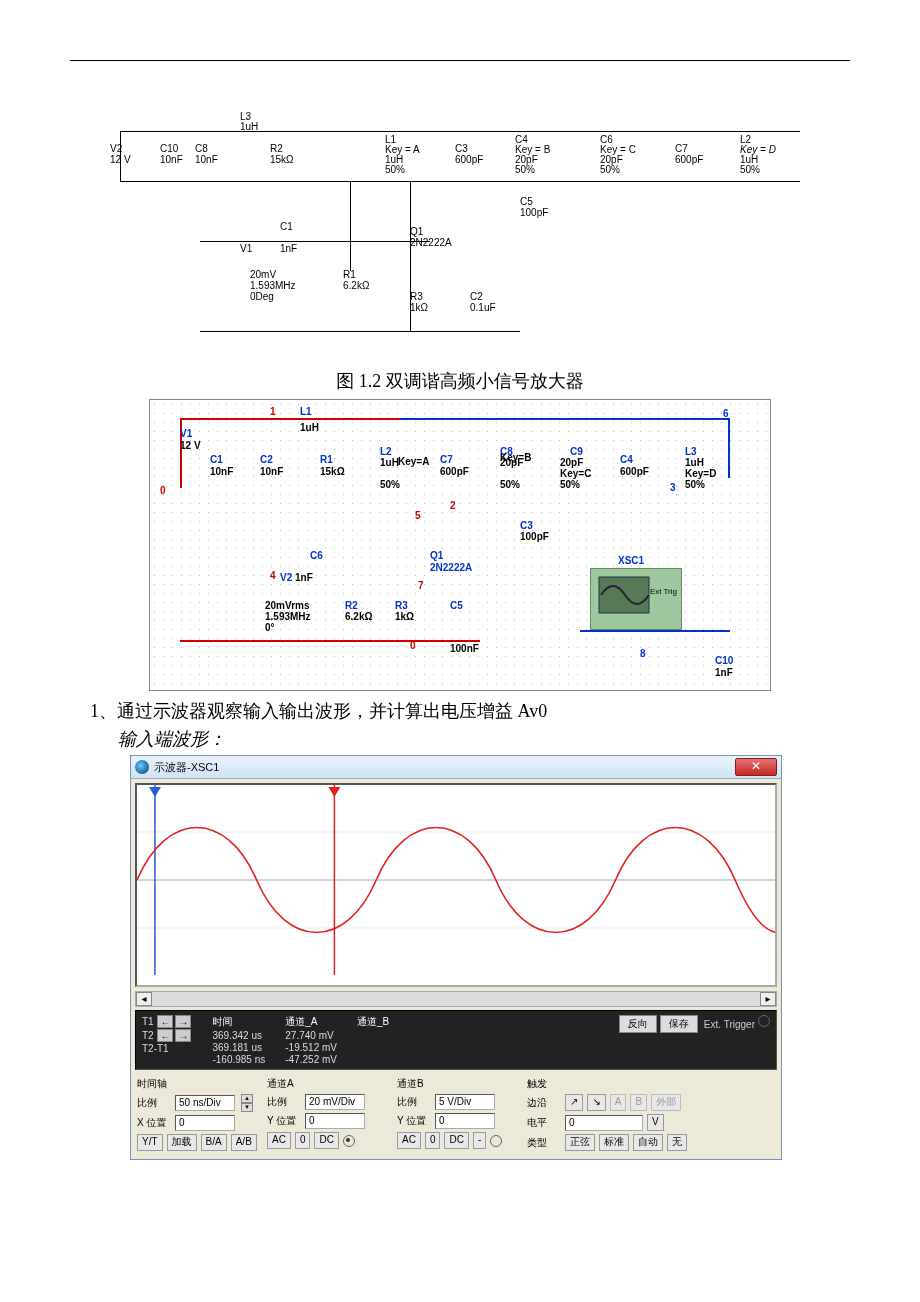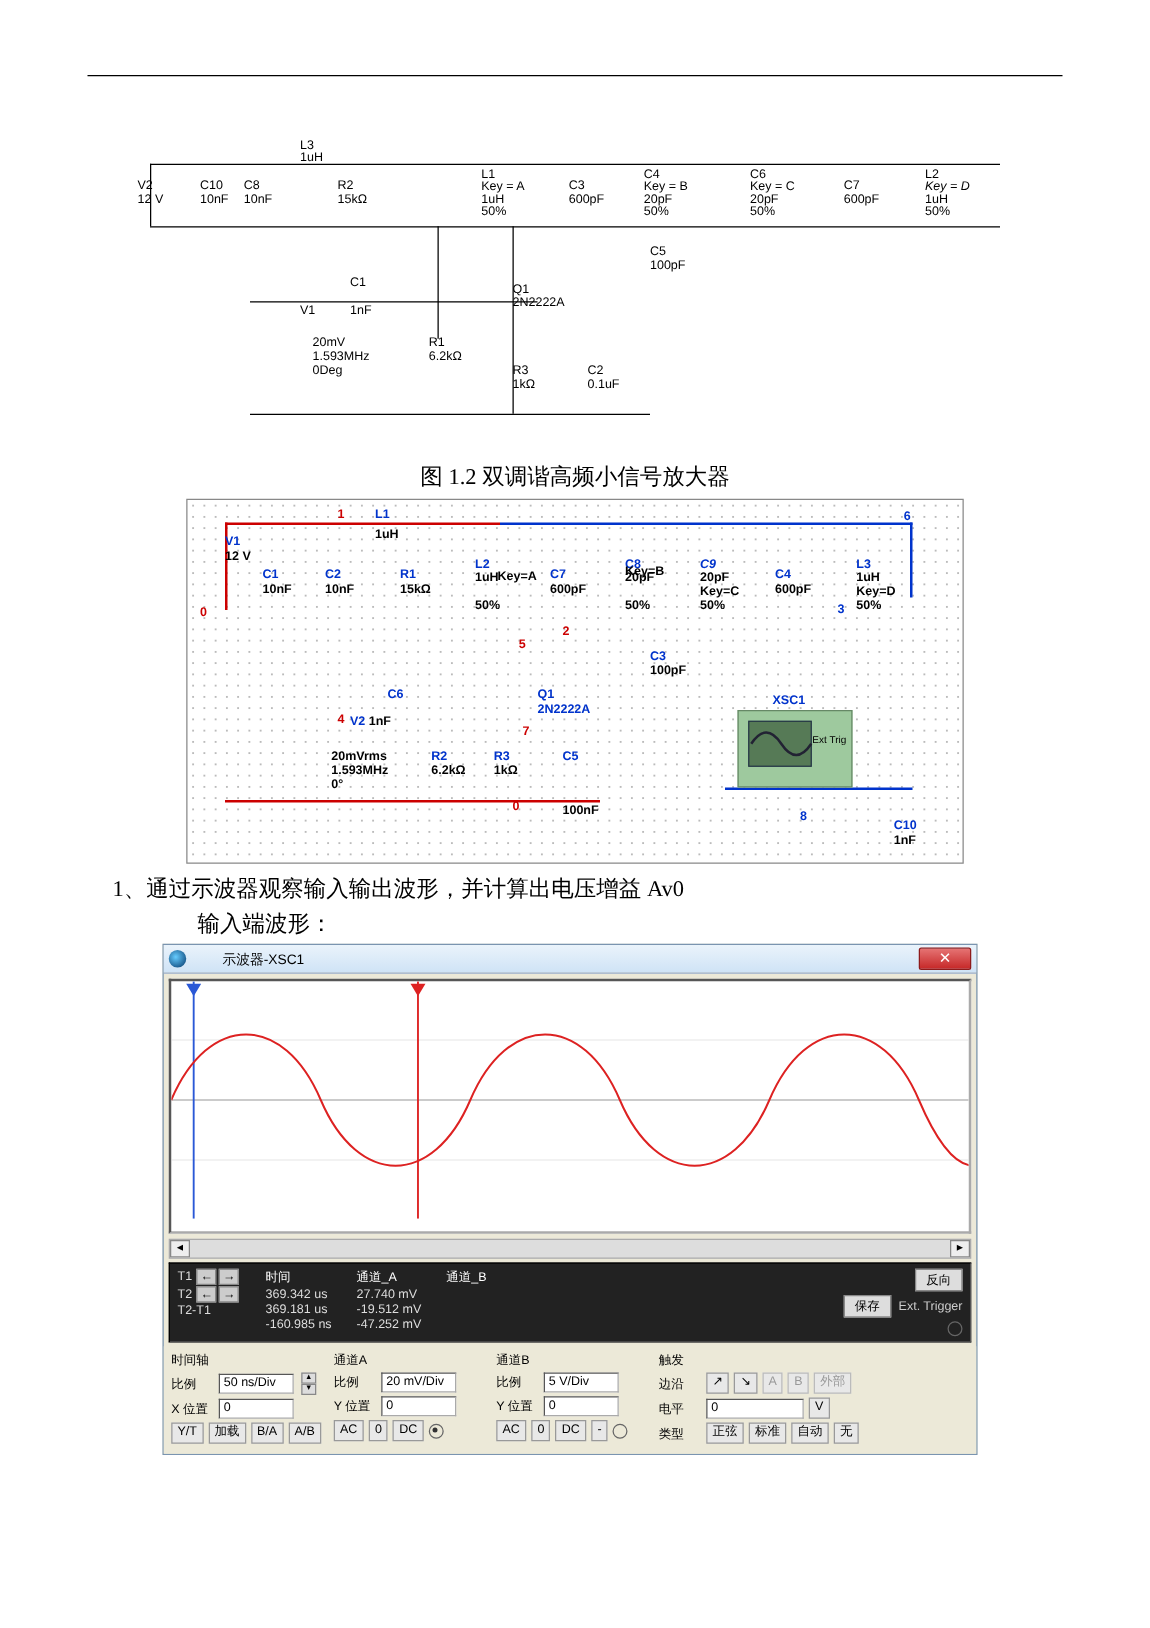--- a/index.html
+++ b/index.html
@@ -26,21 +26,22 @@
   .caption {
     text-align: center;
     font-size: 18px;
     margin: 8px 0 6px 0;
   }
   .body-text {
     font-size: 18px;
     margin: 8px 0 4px 20px;
   }
   .indent {
-    margin-left: 88px;
+    margin-left: 48px;
+    font-style: italic;
   }
 
   
   .schematic-plain {
     width: 700px;
     height: 260px;
     margin: 0 auto;
     position: relative;
     border: 0;
     font-family: Arial, sans-serif;
@@ -91,21 +92,20 @@
     background: #ece9d8;
   }
   .osc-title {
     height: 22px;
     background: linear-gradient(to bottom, #eaf3fb, #cfe3f6);
     border-bottom: 1px solid #9aaecb;
     display: flex;
     align-items: center;
     padding: 0 4px;
     position: relative;
-    gap: 24px;
   }
   .osc-title .icon {
     width: 14px; height: 14px;
     background: radial-gradient(circle at 40% 40%, #6cf, #036);
     border-radius: 50%;
     margin-right: 5px;
   }
   .osc-title .close {
     position: absolute; right: 4px; top: 2px;
     width: 40px; height: 16px;
@@ -150,22 +150,22 @@
     border: 1px inset #000;
   }
   .osc-readout .col { display:flex; flex-direction:column; gap:1px; }
   .osc-readout .hdr { color:#fff; }
   .osc-readout .arrows {
     display:inline-block; background:#ccc; color:#000;
     border:1px solid #888; width:14px; text-align:center; margin:0 1px;
     font-size:10px; line-height:11px;
   }
   .osc-readout .side {
-    margin-left:auto; display:flex; flex-direction:column; gap:3px;
-    align-items:flex-end;
+    margin-left:auto; display:flex; flex-direction:row; gap:3px;
+    align-items:flex-start;
   }
   .osc-readout .btn {
     background:#ddd; color:#000; border:1px solid #888;
     padding:1px 8px; font-size:10px;
   }
   .osc-panel {
     background: #ece9d8;
     padding: 4px 6px 8px 6px;
     display:flex;
     gap: 10px;
@@ -318,21 +318,21 @@
     <span class="lbl black" style="left:230px;top:79px;">50%</span>
 
     <span class="lbl blue" style="left:290px;top:54px;">C7</span>
     <span class="lbl black" style="left:290px;top:66px;">600pF</span>
 
     <span class="lbl blue" style="left:350px;top:46px;">C8</span>
     <span class="lbl black" style="left:350px;top:57px;">20pF</span>
     <span class="lbl black" style="left:350px;top:52px;">Key=B</span>
     <span class="lbl black" style="left:350px;top:79px;">50%</span>
 
-    <span class="lbl blue" style="left:410px;top:46px;font-style:italic;">C9</span>
+    <span class="lbl blue" style="left:420px;top:46px;">C9</span>
     <span class="lbl black" style="left:410px;top:57px;">20pF</span>
     <span class="lbl black" style="left:410px;top:68px;">Key=C</span>
     <span class="lbl black" style="left:410px;top:79px;">50%</span>
 
     <span class="lbl blue" style="left:470px;top:54px;">C4</span>
     <span class="lbl black" style="left:470px;top:66px;">600pF</span>
 
     <span class="lbl blue" style="left:535px;top:46px;">L3</span>
     <span class="lbl black" style="left:535px;top:57px;">1uH</span>
     <span class="lbl black" style="left:535px;top:68px;">Key=D</span>

